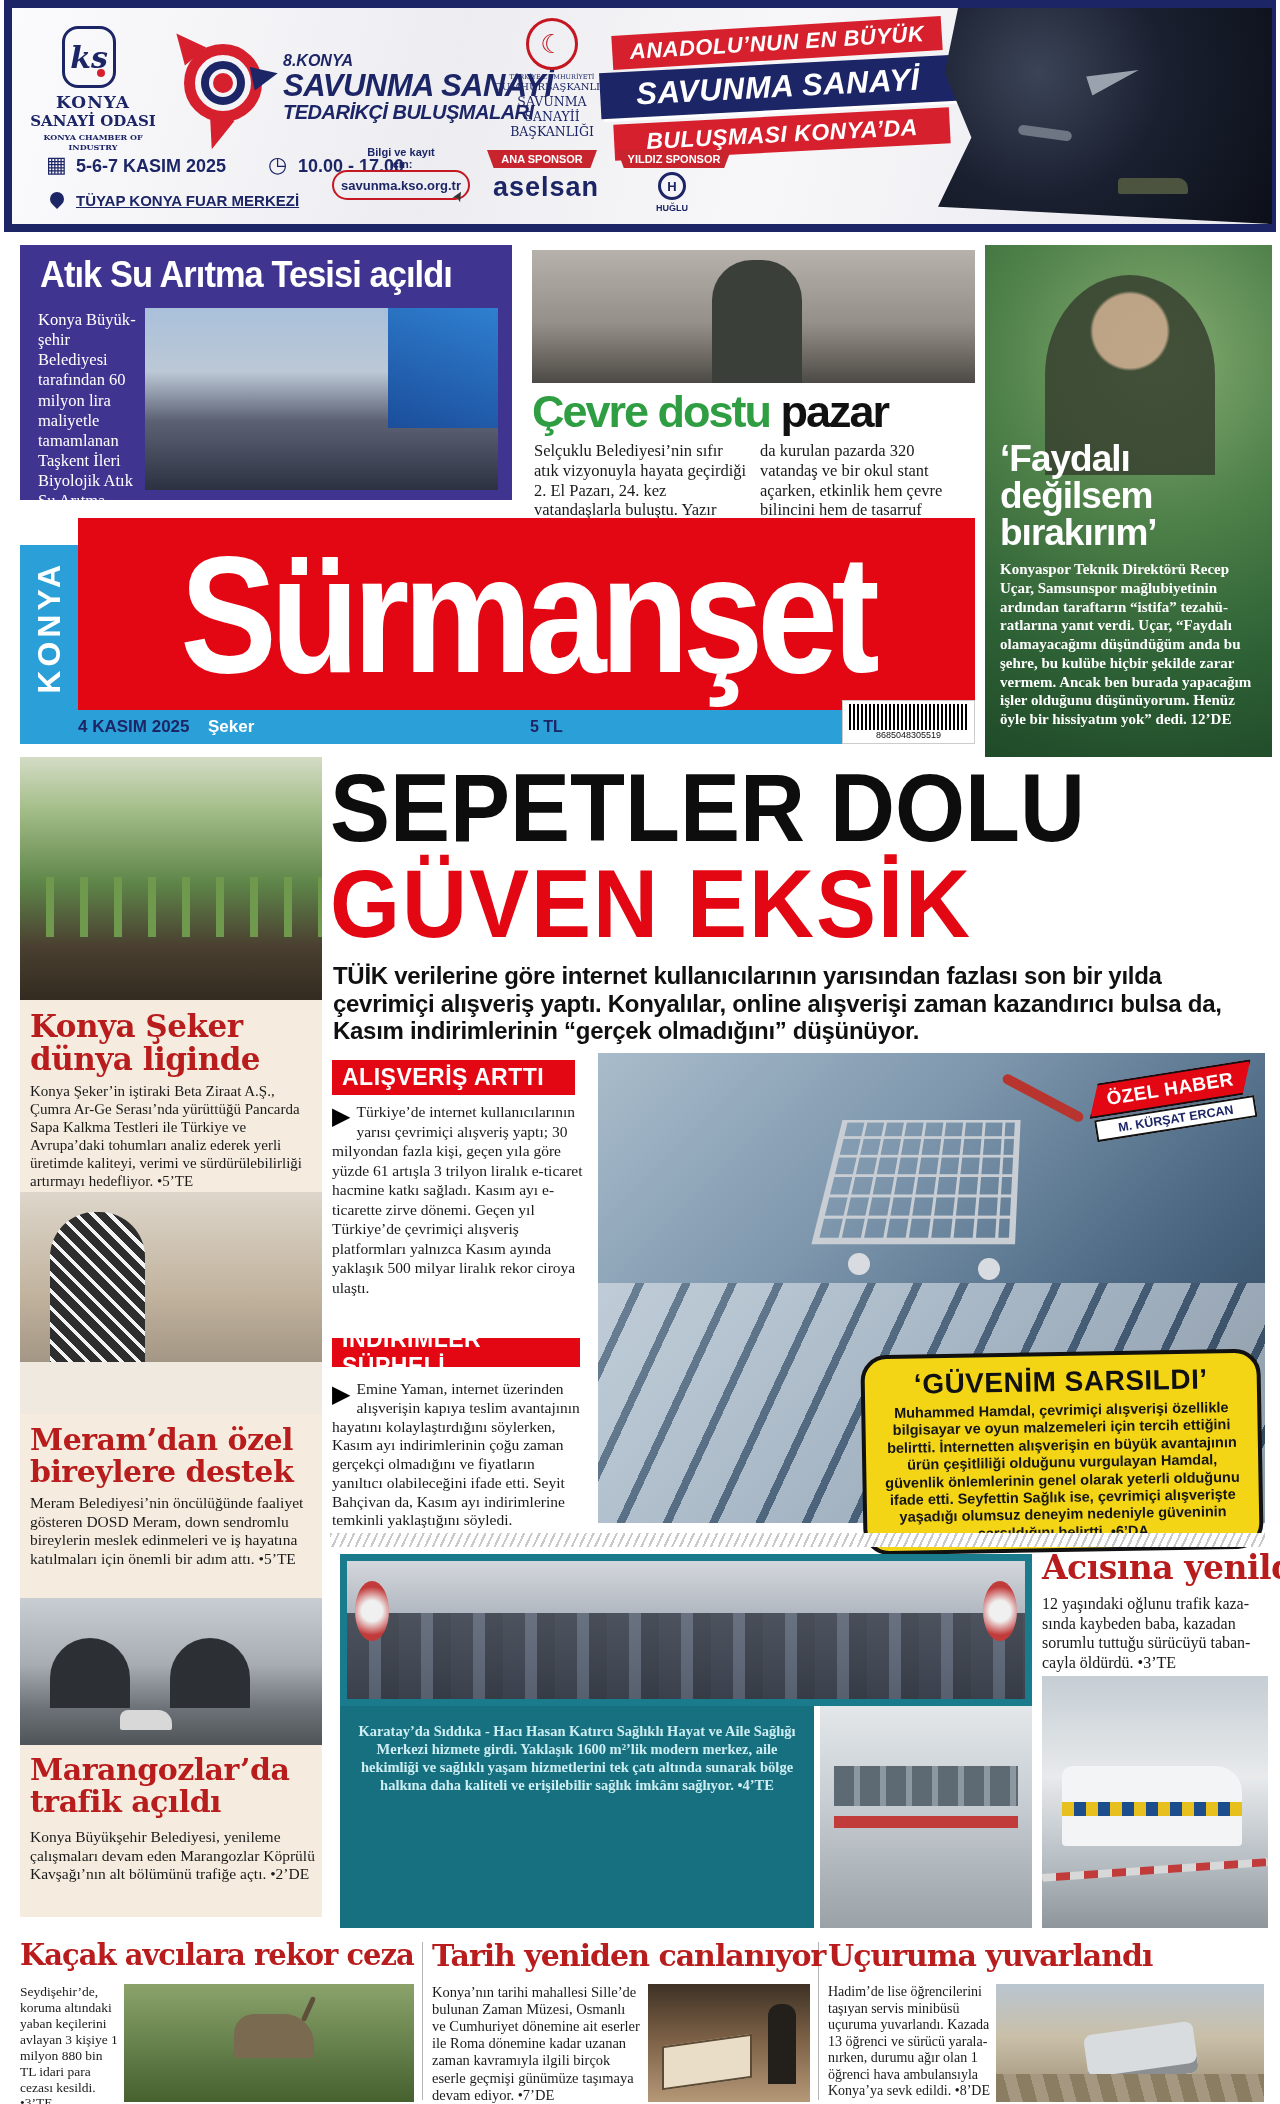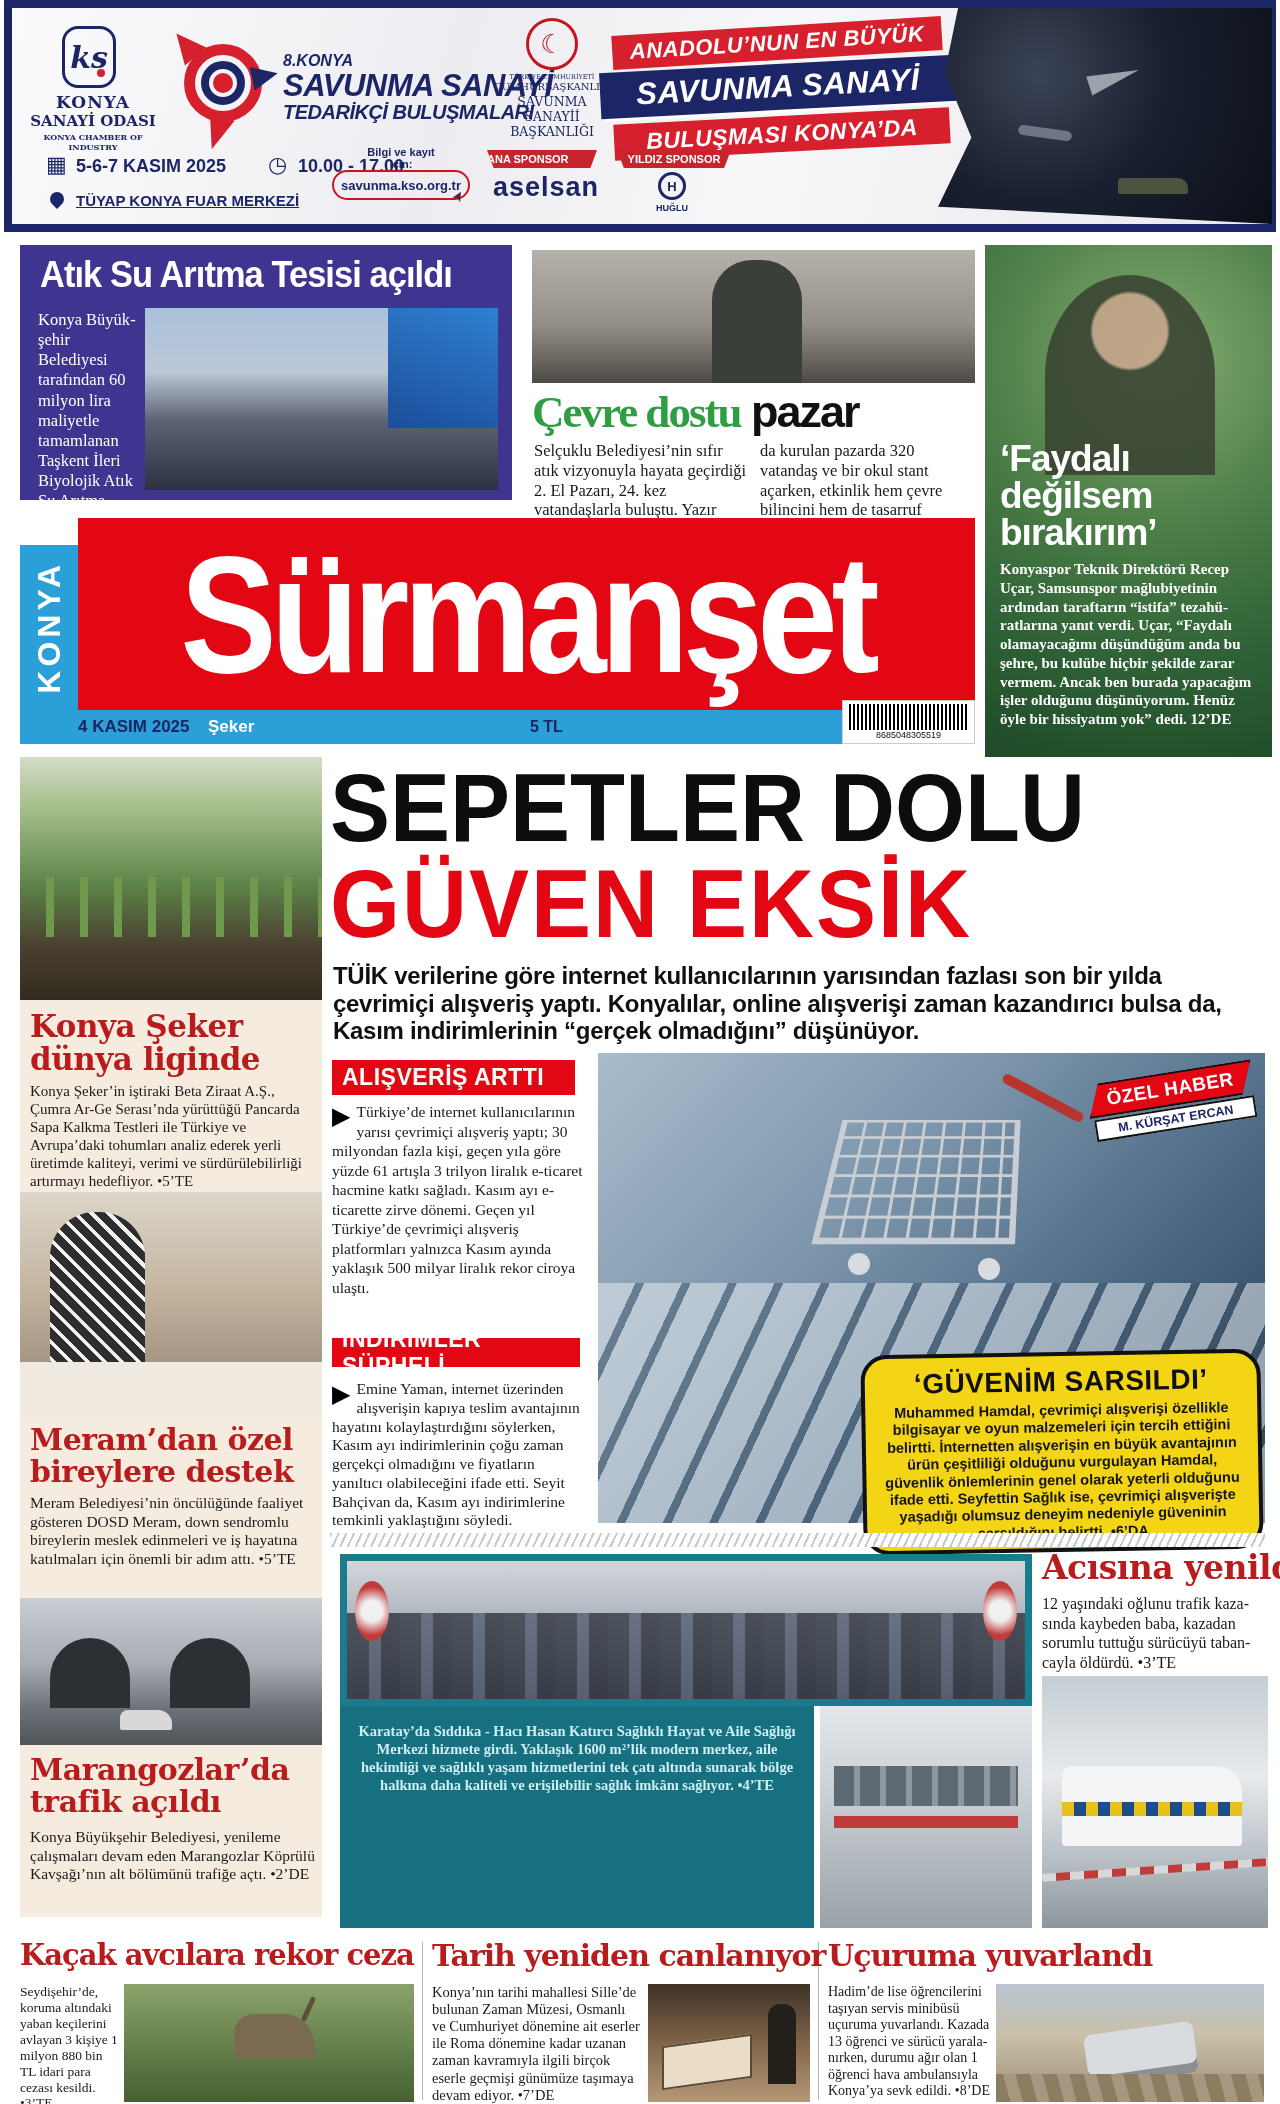--- a/index.html
+++ b/index.html
@@ -71,21 +71,21 @@
 <span class="abs navy" style="left:268px;top:152px;font-size:22px;">◷</span>
 <span class="abs navy" style="left:298px;top:156px;font-size:18px;font-weight:800;">10.00 - 17.00</span>
 <span class="abs" style="left:50px;top:192px;width:14px;height:14px;background:#1c2565;border-radius:50% 50% 50% 0;transform:rotate(-45deg);"></span>
 <span class="abs navy" style="left:76px;top:192px;font-size:15px;font-weight:800;text-decoration:underline;">TÜYAP KONYA FUAR MERKEZİ</span>
 <div class="abs navy" style="left:356px;top:146px;width:90px;font-size:11px;font-weight:800;text-align:center;line-height:1.1;">Bilgi ve kayıt için:</div>
 <div class="abs" style="left:332px;top:170px;width:138px;height:30px;border:2.5px solid #c41722;border-radius:15px;display:flex;align-items:center;justify-content:center;">
   <span class="navy" style="font-size:13px;font-weight:800;">savunma.kso.org.tr</span>
 </div>
 <span class="abs" style="left:452px;top:188px;font-size:14px;color:#333;transform:rotate(-60deg);">➤</span>
 
-<div class="abs" style="left:487px;top:150px;width:110px;height:18px;background:#c8242e;clip-path:polygon(0 0,100% 0,94% 100%,6% 100%);display:flex;align-items:center;justify-content:flex-start;">
+<div class="abs" style="left:487px;top:150px;width:110px;height:18px;background:#c8242e;clip-path:polygon(0 0,100% 0,94% 100%,6% 100%);display:flex;align-items:center;justify-content:center;">
   <span style="color:#fff;font-size:11px;font-weight:800;">ANA SPONSOR</span>
 </div>
 <span class="abs navy" style="left:493px;top:172px;font-size:27px;font-weight:800;letter-spacing:1px;">aselsan</span>
 
 <div class="abs" style="left:617px;top:150px;width:114px;height:18px;background:#c8242e;clip-path:polygon(0 0,100% 0,94% 100%,6% 100%);display:flex;align-items:center;justify-content:center;">
   <span style="color:#fff;font-size:11px;font-weight:800;">YILDIZ SPONSOR</span>
 </div>
 <div class="abs" style="left:658px;top:172px;width:28px;height:28px;border-radius:50%;border:3px solid #1c2565;display:flex;align-items:center;justify-content:center;color:#1c2565;font-weight:800;font-size:13px;">H</div>
 <div class="abs navy" style="left:636px;top:203px;width:72px;text-align:center;font-size:9px;font-weight:800;">HUĞLU</div>
 
@@ -93,21 +93,21 @@
 <div class="abs" style="left:40px;top:254px;width:470px;color:#fff;font-weight:800;font-size:37px;letter-spacing:-1px;transform:scaleX(.93);transform-origin:left;white-space:nowrap;">Atık Su Arıtma Tesisi açıldı</div>
 <div class="abs bodytxt" style="left:38px;top:310px;width:100px;color:#fff;font-size:16.5px;line-height:1.22;">Konya Büyük­şehir Belediyesi tarafından 60 milyon lira ma­liyetle tamam­lanan Taşkent İleri Biyolojik Atık Su Arıtma Tesisi, dualarla hizmete açıldı. •2’DE</div>
 <div class="photo" style="left:145px;top:308px;width:353px;height:182px;background:linear-gradient(180deg,#a9c0da 0%,#bcc8d6 35%,#5c6274 62%,#2d3242 100%);">
   <span class="abs" style="right:0;top:0;width:110px;height:120px;background:linear-gradient(200deg,#2f7fd0,#1b4e9b);"></span>
 </div>
 
 <div class="photo" style="left:532px;top:250px;width:443px;height:133px;background:linear-gradient(180deg,#b6b1ab 0%,#948f89 55%,#6e6963 80%,#4c4a46 100%);">
   <span class="abs" style="left:180px;top:10px;width:90px;height:123px;background:#3a3f3a;border-radius:40px 40px 0 0;"></span>
 </div>
 <div class="abs" style="left:532px;top:386px;width:446px;font-weight:800;font-size:45px;letter-spacing:-2px;white-space:nowrap;">
-  <span style="color:#2f9e43;font-family:Liberation Serif, serif;">Çevre dostu</span><span style="color:#111;"> pazar</span>
+  <span style="color:#2f9e43;">Çevre dostu</span><span style="color:#111;"> pazar</span>
 </div>
 <div class="abs bodytxt" style="left:534px;top:441px;width:214px;font-size:16.5px;line-height:1.2;">Selçuklu Belediyesi’nin sıfır atık vizyonuyla hayata geçirdiği 2. El Pazarı, 24. kez vatandaşlarla bu­luştu. Yazır Kapalı Pazar Alanı’n-</div>
 <div class="abs bodytxt" style="left:760px;top:441px;width:214px;font-size:16.5px;line-height:1.2;">da kurulan pazarda 320 vatandaş ve bir okul stant açarken, etkinlik hem çevre bilincini hem de tasar­ruf kültürünü güçlendirdi. •7’DE</div>
 
 <div class="photo" style="left:985px;top:245px;width:287px;height:512px;background:radial-gradient(circle at 60% 22%,#86ad72 0%,#4e8049 38%,#2f6236 70%,#1f4a28 100%);">
   <span class="abs" style="left:60px;top:30px;width:170px;height:200px;background:radial-gradient(circle at 50% 28%,#caa58c 0 22%,#37402f 24% 100%);border-radius:50% 50% 0 0;opacity:.85;"></span>
 </div>
 <div class="abs" style="left:1000px;top:440px;width:250px;color:#fff;font-weight:800;font-size:37px;line-height:1.0;letter-spacing:-1px;">‘Faydalı değilsem bırakırım’</div>
 <div class="abs bodytxt" style="left:1000px;top:560px;width:258px;color:#fff;font-size:15px;line-height:1.25;font-weight:bold;">Konyaspor Teknik Direktörü Recep Uçar, Samsunspor mağlubiyetinin ardından taraftarın “istifa” tezahü­ratlarına yanıt verdi. Uçar, “Faydalı olamayacağımı düşündüğüm anda bu şehre, bu kulübe hiçbir şekilde zarar vermem. Ancak ben burada yapacağım işler olduğunu düşünü­yorum. Henüz öyle bir hissiyatım yok” dedi. 12’DE</div>
 

